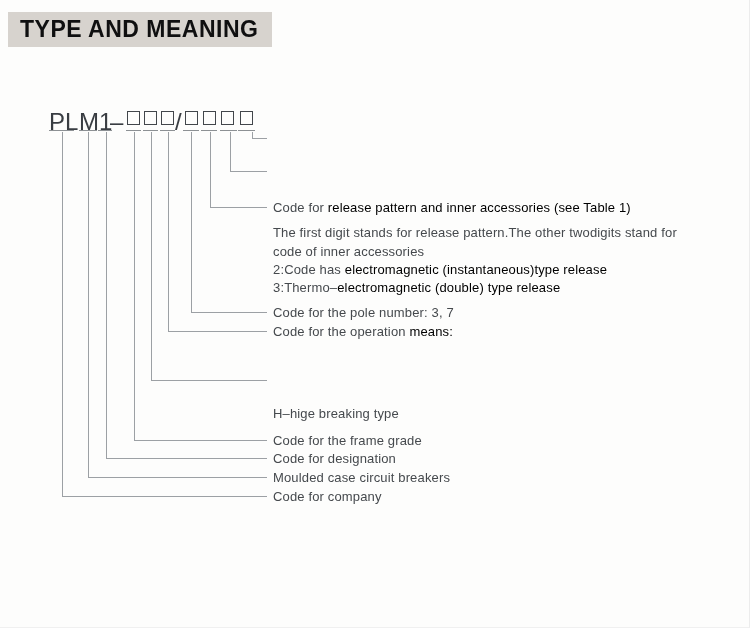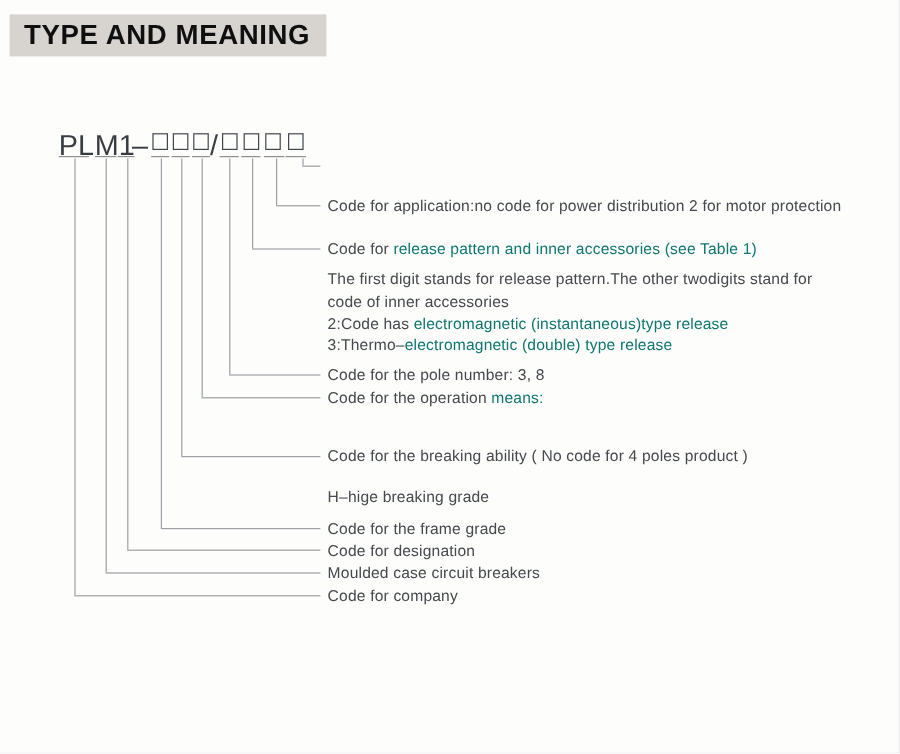--- a/index.html
+++ b/index.html
@@ -52,21 +52,21 @@
     position: absolute; height: 1px;
     background: #9ca0a4;
   }
   .lbl {
     position: absolute; left: 273px;
     font-size: 13px; line-height: 15px;
     color: #45494d;
     white-space: pre;
     letter-spacing: 0.15px;
   }
-  .dim { color: #0f766e; }
+  .dim { color: #000000; }
 </style>
 </head>
 <body>
 
 <div class="page">
 
   <div class="title-bar">
     <span class="title-text">TYPE AND MEANING</span>
   </div>
 
@@ -118,34 +118,32 @@
 
   <div class="vline" style="left:106px;top:132px;height:326px"></div>
   <div class="hline" style="left:106px;top:458px;width:161px"></div>
 
   <div class="vline" style="left:88px;top:132px;height:345px"></div>
   <div class="hline" style="left:88px;top:477px;width:179px"></div>
 
   <div class="vline" style="left:62px;top:132px;height:364px"></div>
   <div class="hline" style="left:62px;top:496px;width:205px"></div>
 
-  <div class="lbl" style="top:164px">Code for application:no code for power distribution 2 for motor protection</div>
 
   <div class="lbl" style="top:200px"><span>Code for </span><span class="dim">release pattern and inner accessories (see Table 1)</span></div>
 
   <div class="lbl" style="top:225px">The first digit stands for release pattern.The other twodigits stand for</div>
   <div class="lbl" style="top:244px">code of inner accessories</div>
   <div class="lbl" style="top:262px"><span>2:Code has </span><span class="dim">electromagnetic (instantaneous)type release</span></div>
   <div class="lbl" style="top:280px"><span>3:Thermo–</span><span class="dim">electromagnetic (double) type release</span></div>
 
-  <div class="lbl" style="top:305px">Code for the pole number: 3, 8</div>
+  <div class="lbl" style="top:305px">Code for the pole number: 3, 7</div>
 
   <div class="lbl" style="top:324px"><span>Code for the operation </span><span class="dim">means:</span></div>
 
-  <div class="lbl" style="top:372px">Code for the breaking ability ( No code for 4 poles product )</div>
-  <div class="lbl" style="top:406px">H–hige breaking grade</div>
+  <div class="lbl" style="top:406px">H–hige breaking type</div>
 
   <div class="lbl" style="top:433px">Code for the frame grade</div>
   <div class="lbl" style="top:451px">Code for designation</div>
   <div class="lbl" style="top:470px">Moulded case circuit breakers</div>
   <div class="lbl" style="top:489px">Code for company</div>
 
 </div>
 
 </body></html>

